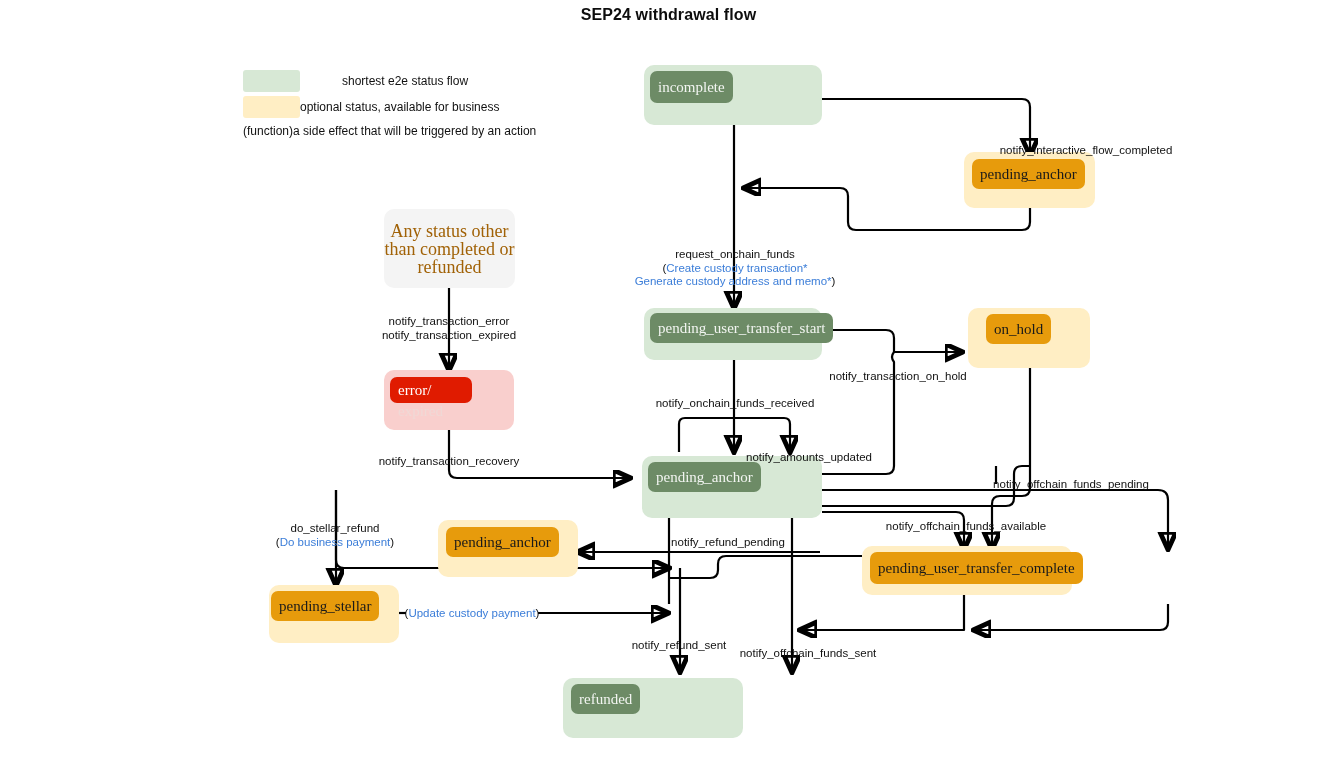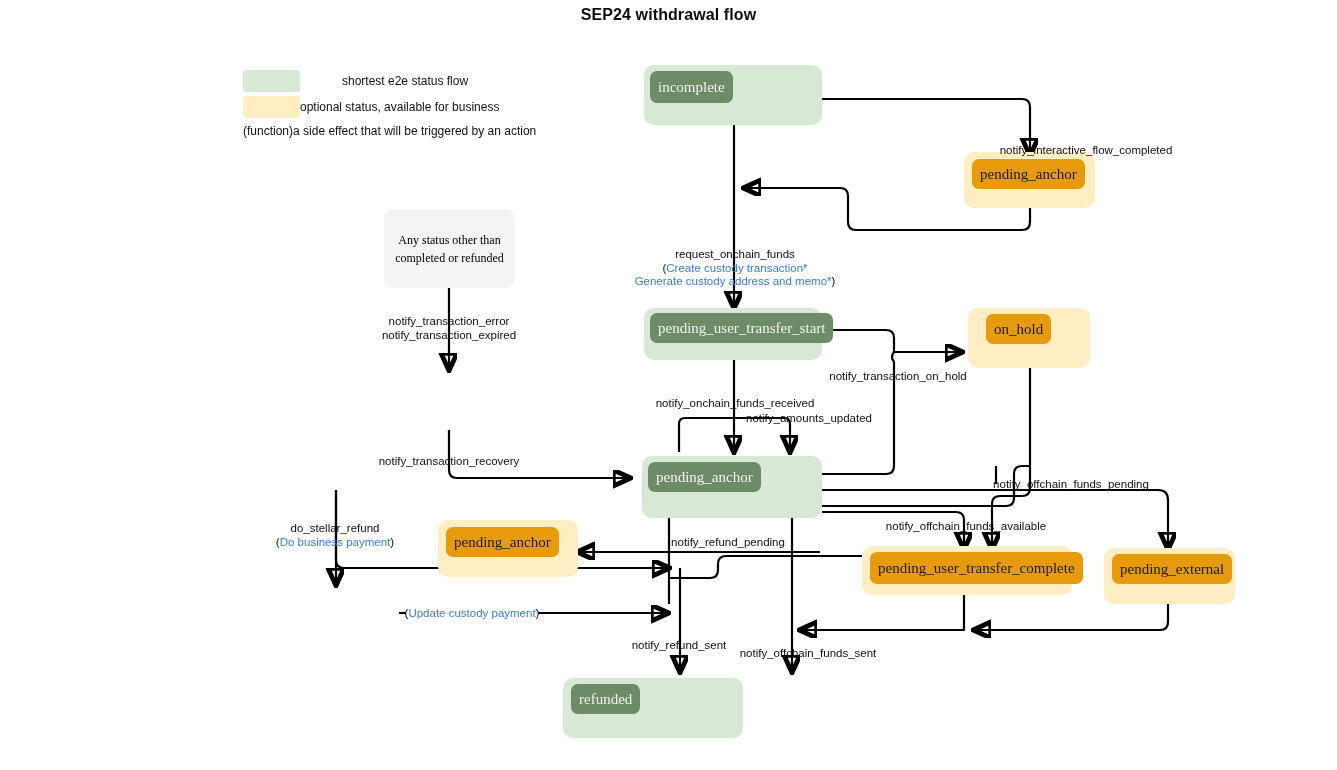--- a/index.html
+++ b/index.html
@@ -30,21 +30,21 @@
   .orange-pill{background:#e79b0c;color:#1a1a1a;}
   .pink-box{background:#f9cfcd;}
   .red-pill{background:#e01b00;color:#ffffff;}
   .gray-box{background:#f4f4f4;}
 
   .multiline-label{position:absolute;font-family:"Liberation Serif", serif;
       font-size:15px;color:#f0d9d6;line-height:17px;white-space:nowrap;}
 
   .anybox-text{position:absolute;left:0;top:0;width:100%;height:100%;
       display:flex;align-items:center;justify-content:center;text-align:center;
-      font-family:"Liberation Serif", serif;font-size:12px;color:#000000;
+      font-family:"Liberation Serif", serif;font-size:18px;color:#a16207;
       line-height:18px;}
 
   
   .elabel{position:absolute;font-family:"Liberation Sans", sans-serif;
       font-size:11.5px;color:#111111;white-space:nowrap;line-height:14px;}
   .elabel.c{transform:translateX(-50%);text-align:center;}
   .fn{color:#3b7dd8;}
 
   
   .legend{position:absolute;left:243px;top:70px;}
@@ -140,65 +140,69 @@
   </div>
 
   <div class="node yellow-box" style="left:964px;top:152px;width:131px;height:56px;">
     <div class="pill orange-pill" style="left:8px;top:7px;height:30px;">pending_anchor</div>
   </div>
 
   <div class="node gray-box" style="left:384px;top:209px;width:131px;height:79px;">
     <div class="anybox-text">Any status other than completed or refunded</div>
   </div>
 
+  <div class="node pink-box" style="left:384px;top:370px;width:130px;height:60px;">
+    <div class="pill red-pill" style="left:6px;top:7px;height:26px;width:82px;">error/</div>
+    <div class="multiline-label" style="left:14px;top:33px;">expired</div>
+  </div>
 
   <div class="node green-box" style="left:644px;top:308px;width:178px;height:52px;">
     <div class="pill green-pill" style="left:6px;top:5px;height:30px;">pending_user_transfer_start</div>
   </div>
 
   <div class="node yellow-box" style="left:968px;top:308px;width:122px;height:60px;">
     <div class="pill orange-pill" style="left:18px;top:6px;height:30px;">on_hold</div>
   </div>
 
   <div class="node green-box" style="left:642px;top:456px;width:180px;height:62px;">
     <div class="pill green-pill" style="left:6px;top:6px;height:30px;">pending_anchor</div>
   </div>
 
   <div class="node yellow-box" style="left:438px;top:520px;width:140px;height:57px;">
     <div class="pill orange-pill" style="left:8px;top:7px;height:30px;">pending_anchor</div>
   </div>
 
+  <div class="node yellow-box" style="left:269px;top:585px;width:130px;height:58px;">
+    <div class="pill orange-pill" style="left:2px;top:6px;height:30px;">pending_stellar</div>
+  </div>
 
   <div class="node yellow-box" style="left:862px;top:546px;width:210px;height:49px;">
     <div class="pill orange-pill" style="left:8px;top:6px;height:32px;">pending_user_transfer_complete</div>
   </div>
 
-  <div class="node yellow-box" style="left:1104px;top:548px;width:131px;height:56px;">
-    <div class="pill orange-pill" style="left:8px;top:6px;height:30px;">pending_external</div>
-  </div>
 
   <div class="node green-box" style="left:563px;top:678px;width:180px;height:60px;">
     <div class="pill green-pill" style="left:8px;top:6px;height:30px;">refunded</div>
   </div>
 
 
   <div class="elabel c" style="left:1086px;top:119px;margin-top:24px;">notify_interactive_flow_completed</div>
 
   <div class="elabel c" style="left:735px;top:247px;">request_onchain_funds</div>
   <div class="elabel c" style="left:735px;top:261px;"><span>(</span><span class="fn">Create custody transaction*</span></div>
   <div class="elabel c" style="left:735px;top:274px;"><span class="fn">Generate custody address and memo*</span><span>)</span></div>
 
   <div class="elabel c" style="left:449px;top:314px;">notify_transaction_error</div>
   <div class="elabel c" style="left:449px;top:328px;">notify_transaction_expired</div>
 
   <div class="elabel c" style="left:449px;top:454px;">notify_transaction_recovery</div>
 
   <div class="elabel c" style="left:735px;top:396px;">notify_onchain_funds_received</div>
 
-  <div class="elabel c" style="left:809px;top:411px;">notify_amounts_updated</div>
+  <div class="elabel c" style="left:809px;top:450px;">notify_amounts_updated</div>
 
   <div class="elabel c" style="left:898px;top:369px;">notify_transaction_on_hold</div>
 
   <div class="elabel c" style="left:1071px;top:477px;">notify_offchain_funds_pending</div>
 
   <div class="elabel c" style="left:966px;top:519px;">notify_offchain_funds_available</div>
 
   <div class="elabel c" style="left:728px;top:535px;">notify_refund_pending</div>
 
   <div class="elabel c" style="left:335px;top:521px;">do_stellar_refund</div>

